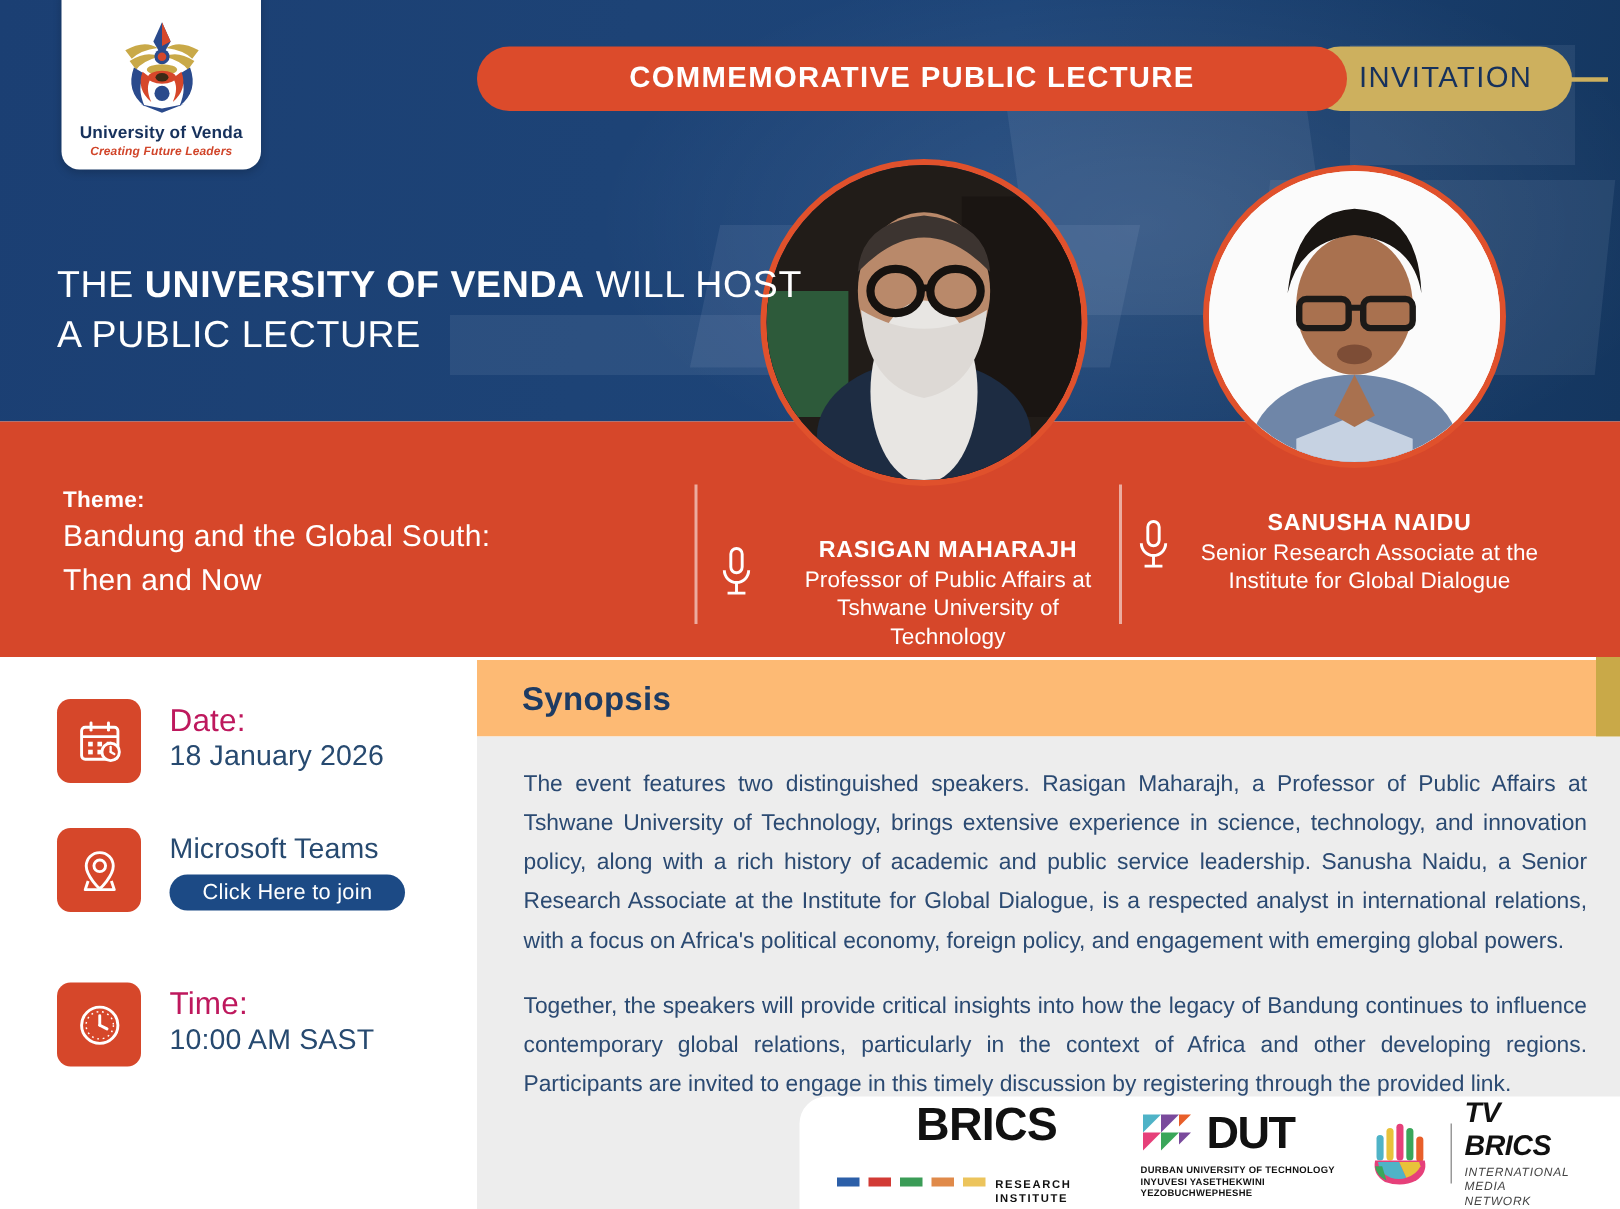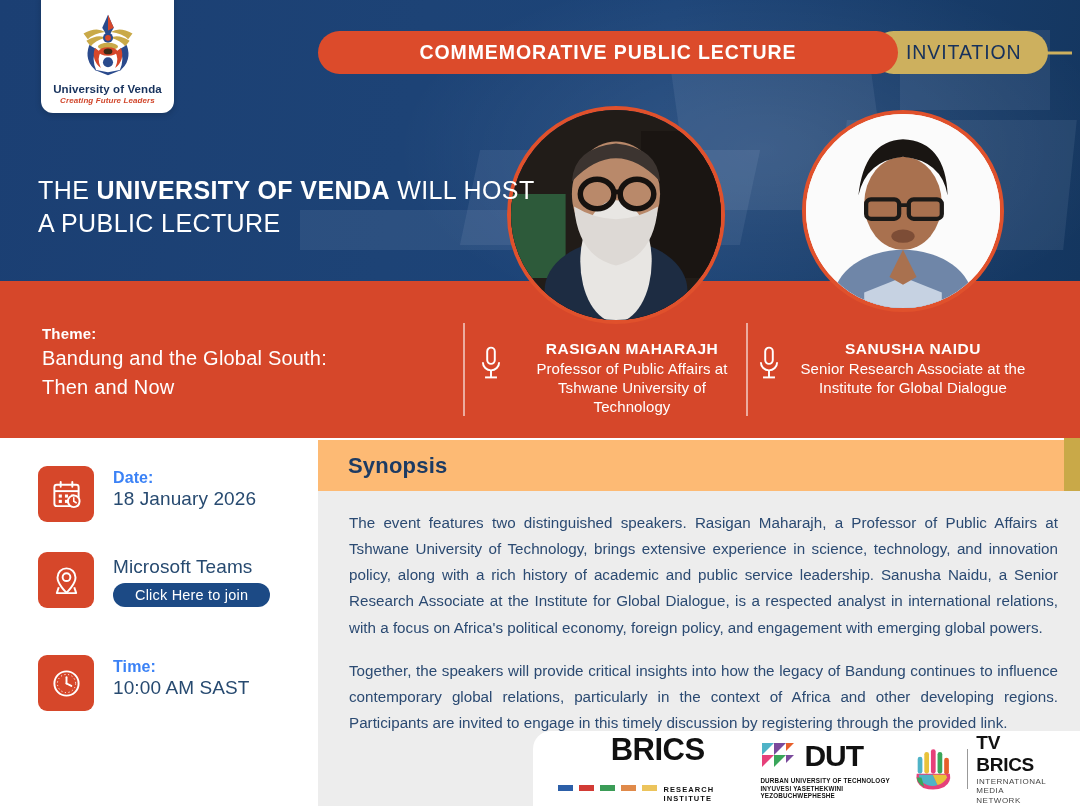--- a/index.html
+++ b/index.html
@@ -89,21 +89,21 @@
   .photo-a{ left:507px; top:106px; width:218px; height:218px; }
   .photo-b{ left:802px; top:110px; width:202px; height:202px; border-color:#e0512c; background:#fff;}
 
   .spk-divider{
     position:absolute; width:2px; background:rgba(255,255,255,.55); z-index:5;
   }
   .div-1{ left:463px; top:323px; height:93px; }
   .div-2{ left:746px; top:323px; height:93px; }
 
   .speaker{ position:absolute; z-index:5; display:flex; align-items:flex-start; color:#fff; }
-  .spk-1{ left:478px; top:340px; width:262px;gap:20px; }
+  .spk-1{ left:478px; top:358px; width:262px;gap:20px; }
   .spk-2{ left:756px; top:340px; width:288px; }
   .mic{ flex:0 0 auto; width:26px; margin-top:6px; }
   .spk-txt{ flex:1; text-align:center; }
   .spk-name{ font-size:15.5px; font-weight:bold; letter-spacing:.5px; }
   .spk-role{ font-size:15px; line-height:1.28; font-weight:300; margin-top:1px; letter-spacing:.1px; }
 
   
   .bottom{
     position:absolute; left:0; top:438px; width:1080px; height:368px; background:#fff;
   }
@@ -114,21 +114,21 @@
   
   .info-row{ position:absolute; display:flex; align-items:flex-start; z-index:4; }
   .ir-1{ left:38px; top:466px; }
   .ir-2{ left:38px; top:552px; }
   .ir-3{ left:38px; top:655px; }
   .info-icon{
     width:56px; height:56px; border-radius:9px; background:#d6472a;
     display:flex; align-items:center; justify-content:center; flex:0 0 auto;
   }
   .info-txt{ margin-left:19px; padding-top:3px; }
-  .info-label{ font-size:16px; font-weight:bold; color:#3b82f6; letter-spacing:.1px; }
+  .info-label{ font-size:21px; font-weight:normal; color:#be185d; letter-spacing:.1px; }
   .info-value{ font-size:19px; color:#274a70; font-weight:400; margin-top:1px; letter-spacing:.1px; }
   .join-btn{
     display:inline-block; margin-top:5px; background:#1c4a85; color:#fff;
     border-radius:14px; padding:4px 22px; font-size:14.5px; letter-spacing:.2px;
     border:none; cursor:pointer; font-family:inherit;
   }
 
   
   .syn-panel{ position:absolute; left:318px; top:438px; width:762px; height:368px; }
   .syn-head{
@@ -157,21 +157,21 @@
   .brics-sub{ display:flex; align-items:flex-start; margin-top:20px; }
   .sw{ width:16px; height:6px; margin-right:3px; }
   .brics-sub span{ font-size:7.5px; font-weight:bold; letter-spacing:1.1px; color:#111; margin-left:3px;}
 
   .dut{ display:flex; flex-direction:column; align-items:flex-start; }
   .dut-top{ display:flex; align-items:center; }
   .dut-word{ font-size:30px; font-weight:bold; letter-spacing:-1px; color:#111; line-height:1; margin-left:4px;}
   .dut-l1{ font-size:6.3px; font-weight:bold; color:#111; letter-spacing:.2px; margin-top:4px;}
   .dut-l2{ font-size:6.3px; font-weight:bold; color:#111; letter-spacing:.2px; margin-top:1px;}
 
-  .tvb{ display:flex; align-items:center; }
+  .tvb{ display:flex; align-items:center;font-style:italic; }
   .tvb-rule{ width:1px; height:40px; background:#999; margin:0 8px; }
   .tvb-txt{ line-height:1.18; }
   .tvb-word{ font-size:19px; font-weight:bold; color:#111; letter-spacing:-.3px; }
   .tvb-sub{ font-size:8px; color:#444; letter-spacing:.5px; }
 </style>
 </head>
 <body>
 
 <div class="blue-band">
   <div class="ghost g1"></div>

